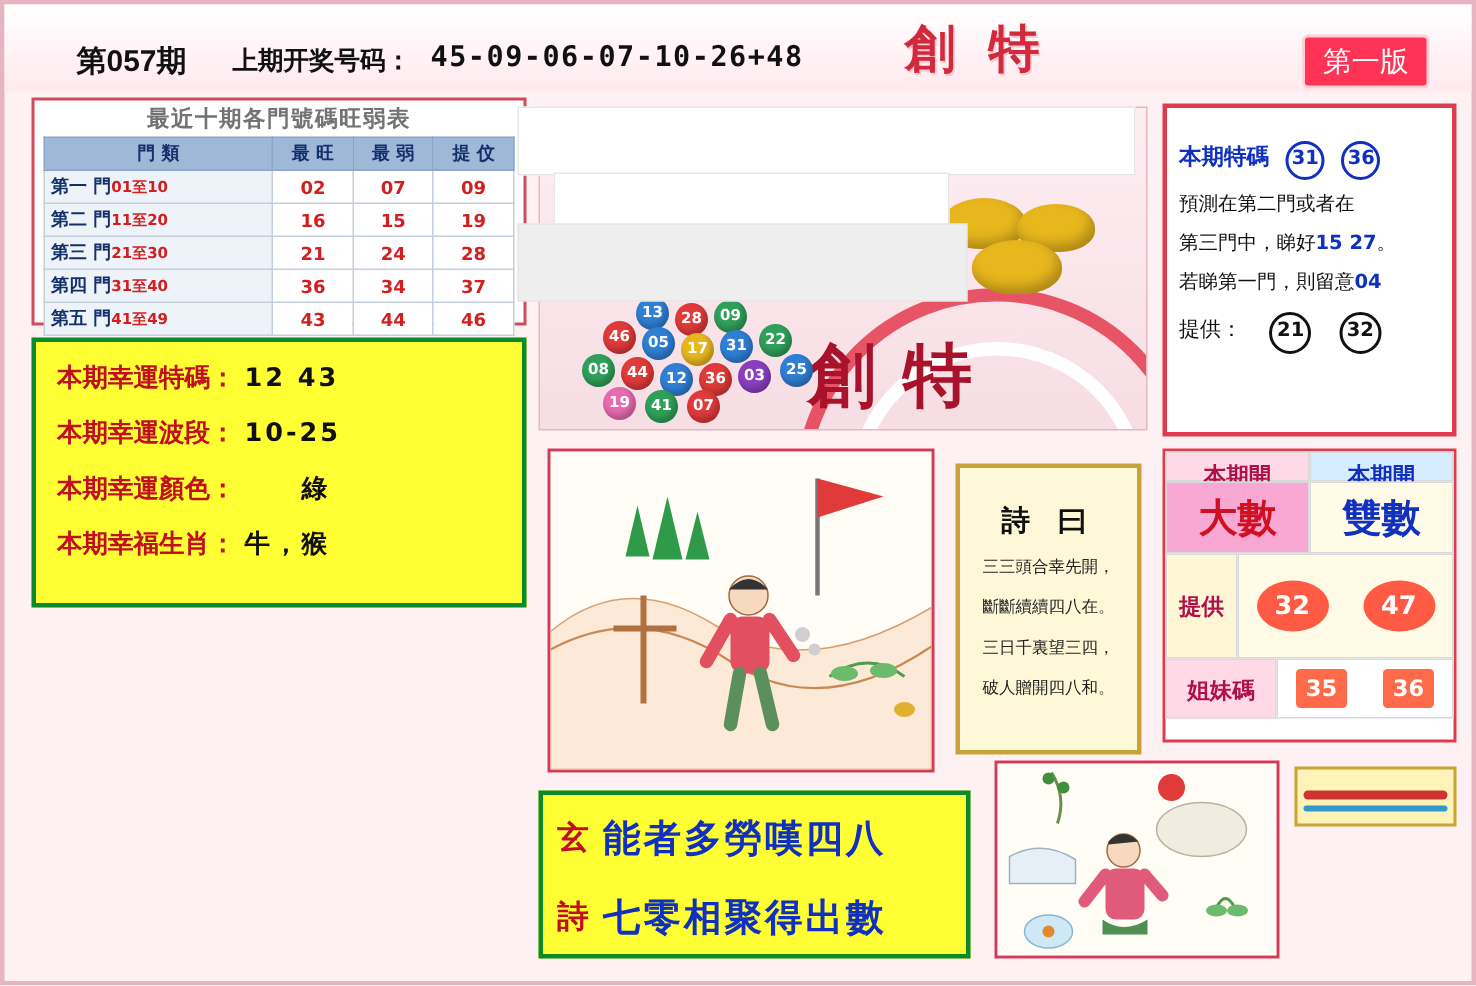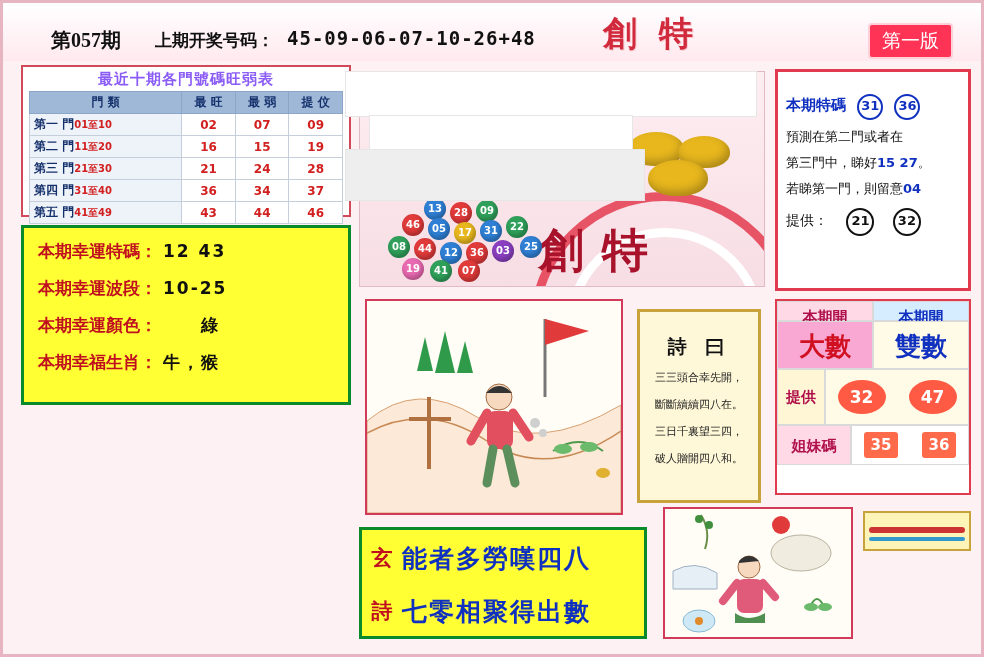--- a/index.html
+++ b/index.html
@@ -17,21 +17,21 @@
     border: 3px solid #e7b4c2;
   }
   
   .header {
     position: absolute; left: 0; top: 0; width: 978px; height: 58px;
     background: linear-gradient(#ffffff, #ffe9ef);
   }
   .issue-box {
     position: absolute; left: 48px; top: 24px;
     font-size: 20px; font-weight: bold; color: #111;
-    font-family: Liberation Serif, serif;
+    font-family: Liberation Sans, sans-serif;
     letter-spacing: 0px;
   }
   .draw-label {
     position: absolute; left: 152px; top: 26px;
     font-size: 17px; font-weight: bold; color: #111;
   }
   .draw-nums {
     position: absolute; left: 284px; top: 24px;
     font-size: 19px; font-weight: bold; color: #111;
     font-family: "DejaVu Sans Mono", monospace;
@@ -51,21 +51,21 @@
     padding: 3px 12px; border-radius: 4px;
     border: 2px solid #ffd0d8;
   }
   
   .tbl-box {
     position: absolute; left: 18px; top: 62px; width: 330px; height: 152px;
     background: #ffffff; border: 2px solid #d04a5a;
     box-sizing: border-box;
   }
   .tbl-title {
-    text-align: center; font-size: 15px; font-weight: bold; color: #8b5cf6;
+    text-align: center; font-size: 15px; font-weight: bold; color: #737373;
     padding: 3px 0 2px 0; letter-spacing: 1px;
   }
   table.mtable {
     width: 314px; margin: 0 auto; border-collapse: collapse;
     font-size: 11px;
   }
   table.mtable th {
     background: #9fb8d8; color: #14306b; border: 1px solid #8ba6c9;
     font-size: 12px; font-weight: bold; padding: 2px 0; text-align: center;
   }
@@ -161,21 +161,21 @@
   }
   .rm .hdr div:first-child { background: #ffd9e6; }
   .rm .hdr div:last-child { background: #d6ecff; color: #1030c0; }
   .rm .big { display: flex; height: 48px; }
   .rm .big div {
     flex: 1; text-align: center; font-size: 26px; font-weight: bold;
     line-height: 48px; border: 1px solid #d9d9d9;
   }
   .rm .big .b1 { color: #d01020; background:#f9a8d4; }
   .rm .big .b2 { color: #1030c0; background:#fffbe6; }
-  .rm .ti { display: flex; height: 56px; border-radius: 17px; }
+  .rm .ti { display: flex; height: 70px; border-radius: 17px; }
   .rm .ti .lbl {
     width: 46px; font-size: 15px; font-weight: bold; color: #b0104a;
     display: flex; flex-direction: column; justify-content: center; align-items: center;
     background: #fff6d6; border: 1px solid #d9d9d9; line-height: 20px;
   }
   .rm .ti .cells { flex:1; display: flex; align-items: center; justify-content: space-around;
     background:#fffbe6; border: 1px solid #d9d9d9; }
   .oval {
     width: 48px; height: 34px; border-radius: 50%;
     background: #ff5a44; color: #fff; font-size: 17px; font-weight: bold;

